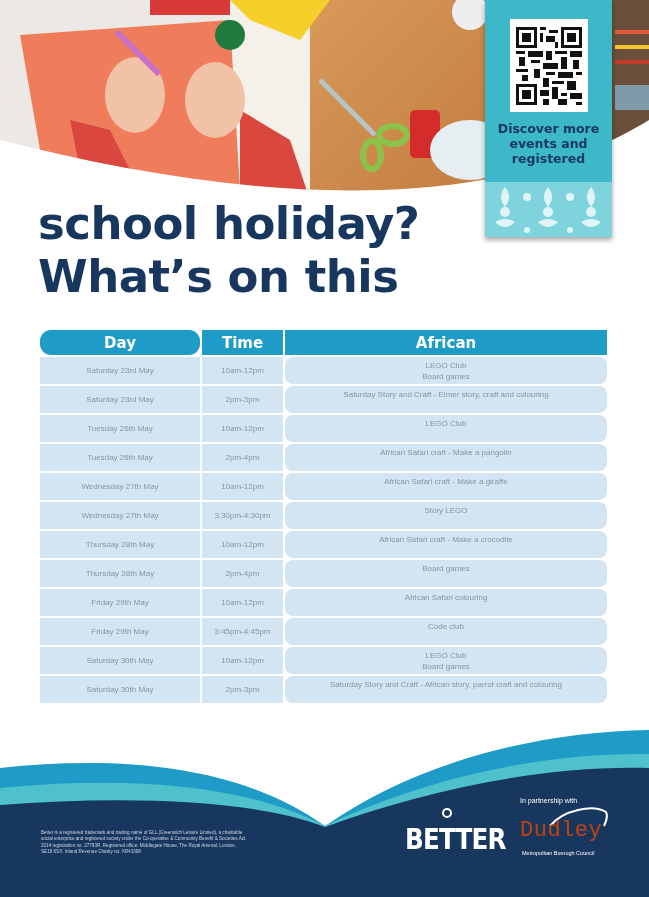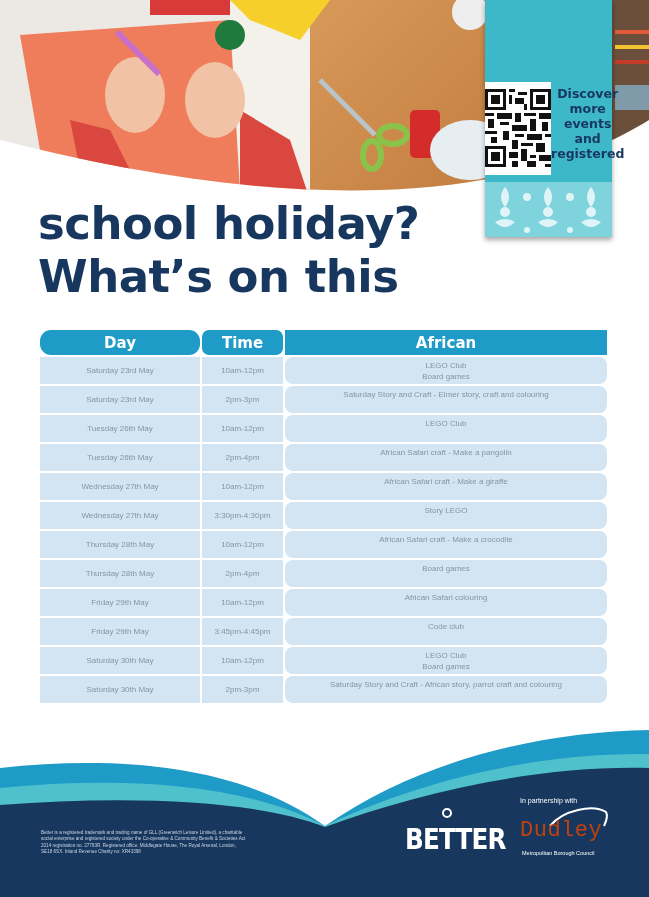--- a/index.html
+++ b/index.html
@@ -7,21 +7,21 @@
   body { position: relative; font-family: "Liberation Sans", sans-serif; }
 
   
   .hero { position: absolute; left: 0; top: 0; width: 649px; height: 200px; overflow: hidden; }
   .hero svg { display: block; }
 
   
   .qr-panel {
     position: absolute; left: 485px; top: 0; width: 127px; height: 237px;
     background: #3db8c8; box-shadow: 0 3px 5px rgba(0,0,0,0.35);
-    display: flex; flex-direction: row; align-items: center;
+    display: flex; flex-direction: column; align-items: center;
   }
   .qr-box { margin-top: 19px; width: 78px; height: 93px; background: #fff; display: flex; align-items: center; justify-content: center; }
   .qr-caption {
     margin-top: 9px; color: #17375e; font-family: "DejaVu Sans", sans-serif;
     font-weight: bold; font-size: 12.5px; line-height: 15px; text-align: center; width: 110px;
   }
   .damask { position: absolute; left: 0; bottom: 0; width: 127px; height: 55px; background: #7fd3dd; overflow: hidden; }
 
   
   .title {
@@ -38,21 +38,21 @@
   .schedule th {
     background: #1e9bc7; color: #ffffff; font-family: "DejaVu Sans", sans-serif;
     font-weight: bold; font-size: 15px; height: 25px; padding: 0; text-align: center;
   }
   .schedule td {
     background: #d3e5f2; color: #8793a6; font-size: 8px; text-align: center;
     height: 27px; padding: 0; vertical-align: middle;
   }
   .schedule td.act { vertical-align: top; padding-top: 3px; line-height: 11px; border-radius: 8px; }
   .col-day { width: 160px; border-radius: 11px; }
-  .col-time { width: 81px; border-radius: 7px; }
+  .col-time { width: 81px; }
 
   
   .footer { position: absolute; left: 0; top: 720px; width: 649px; height: 177px; }
   .footer svg { position: absolute; left: 0; top: 0; }
   .legal {
     position: absolute; left: 41px; top: 830px; width: 205px;
     color: #c9d3e2; font-size: 4.6px; line-height: 6.3px;
   }
   .partner-label { position: absolute; left: 520px; top: 797px; color: #ffffff; font-size: 7px; }
   .better-logo {

